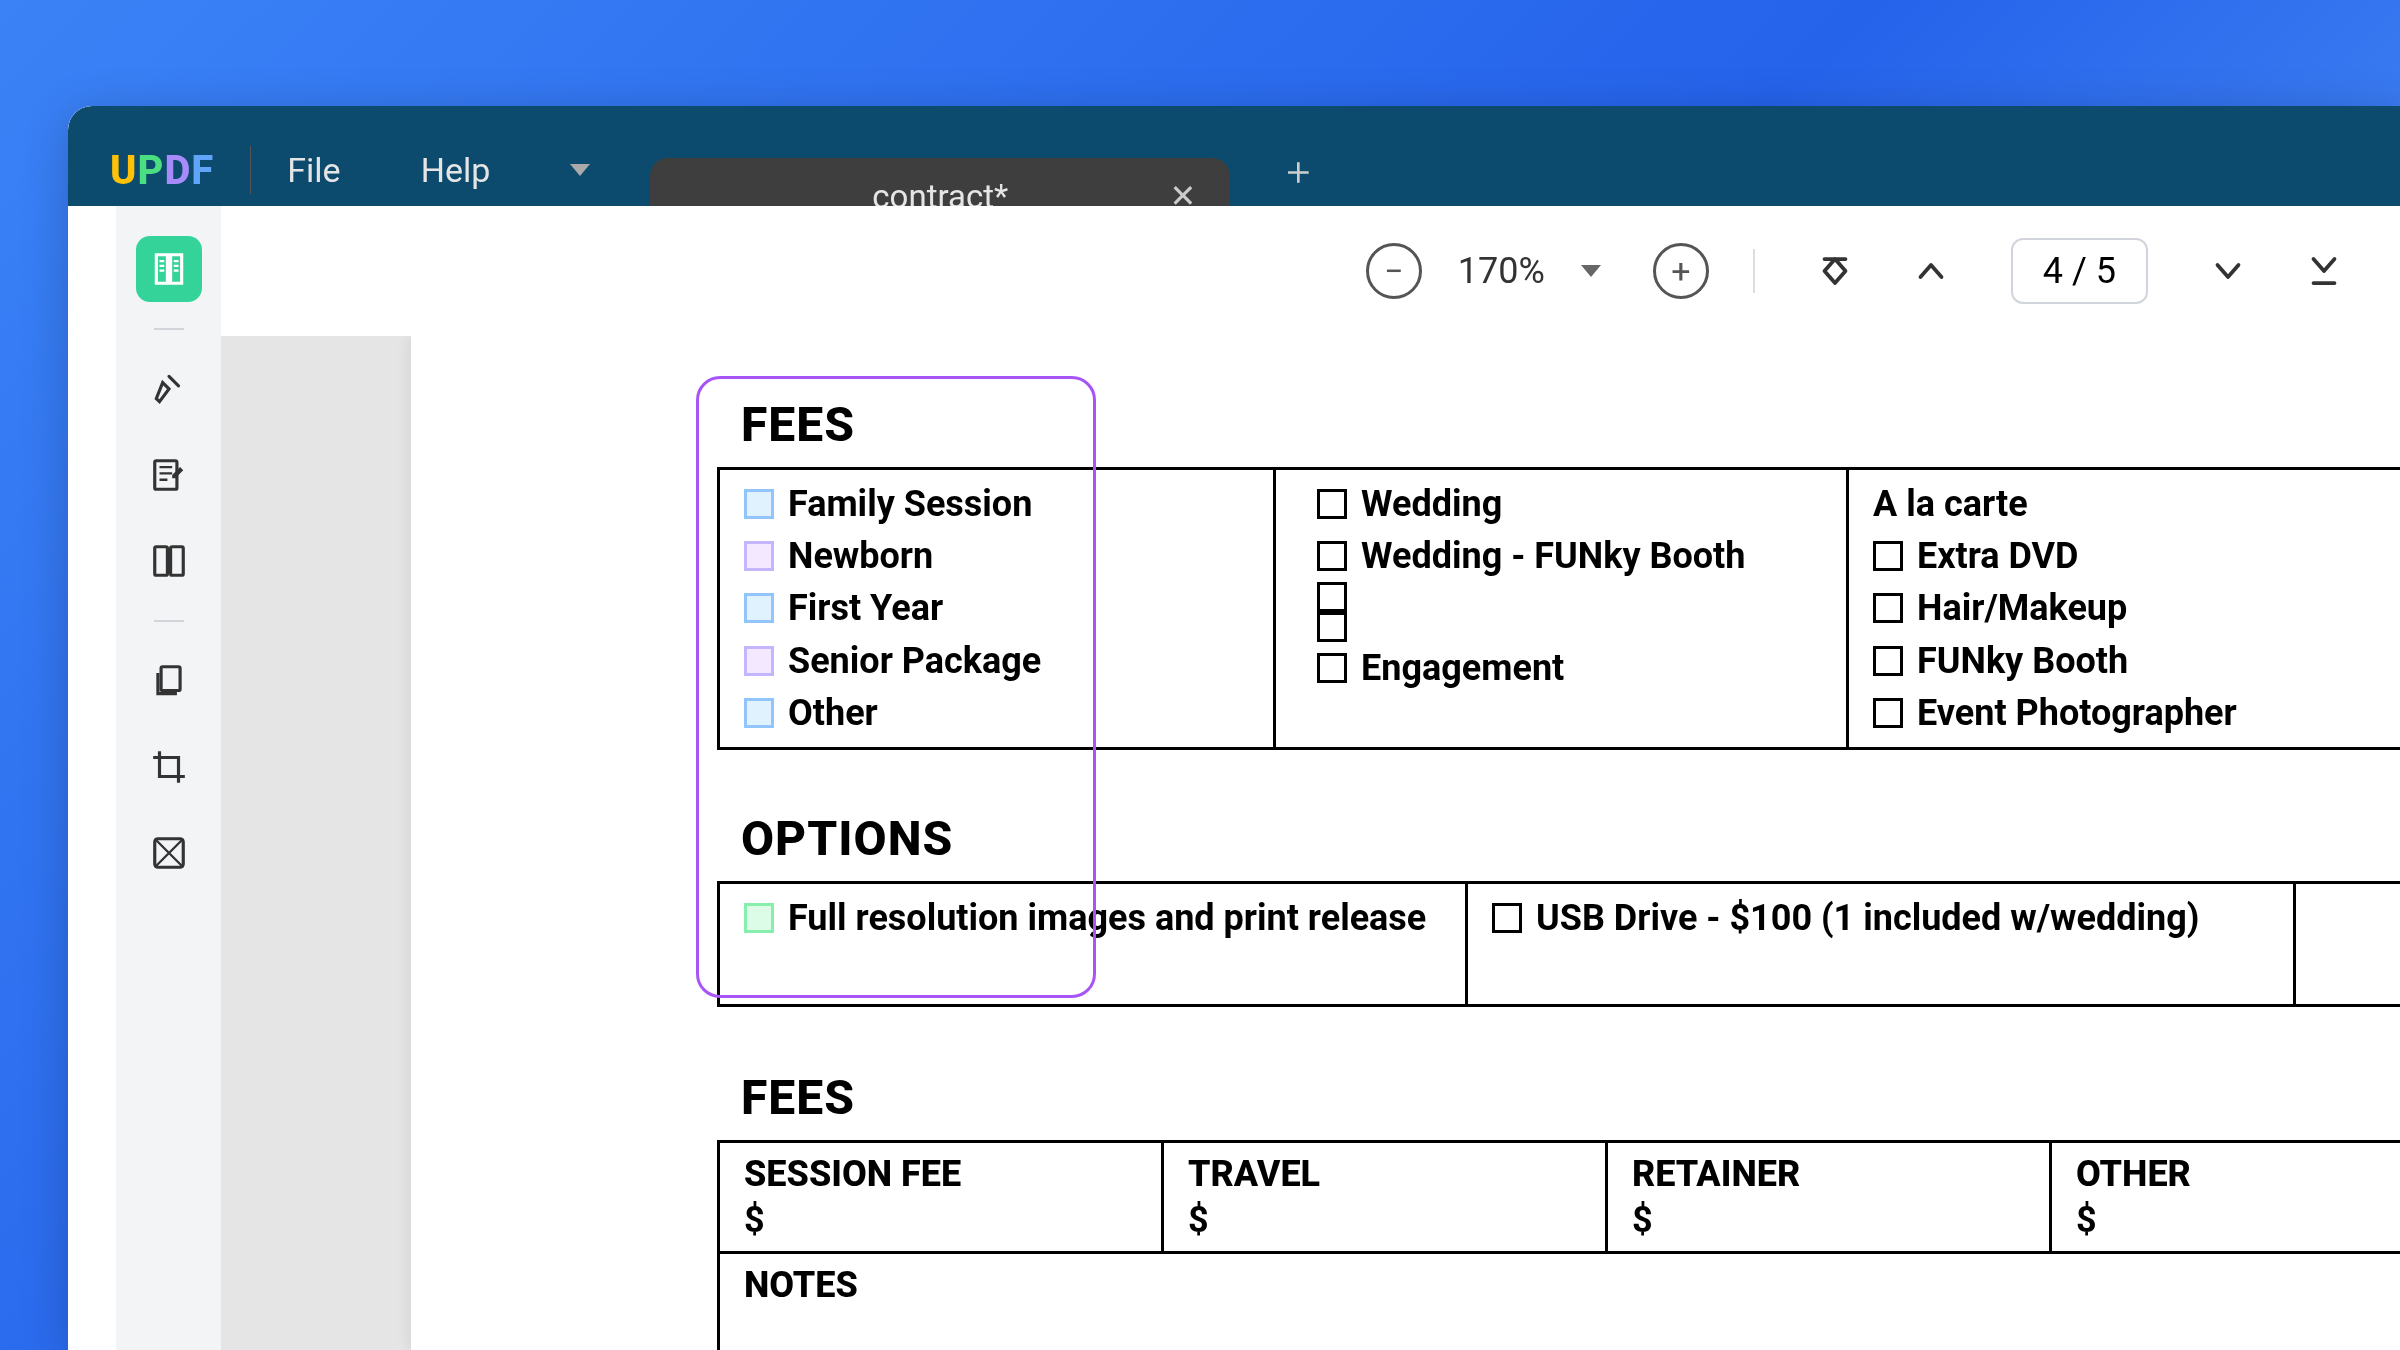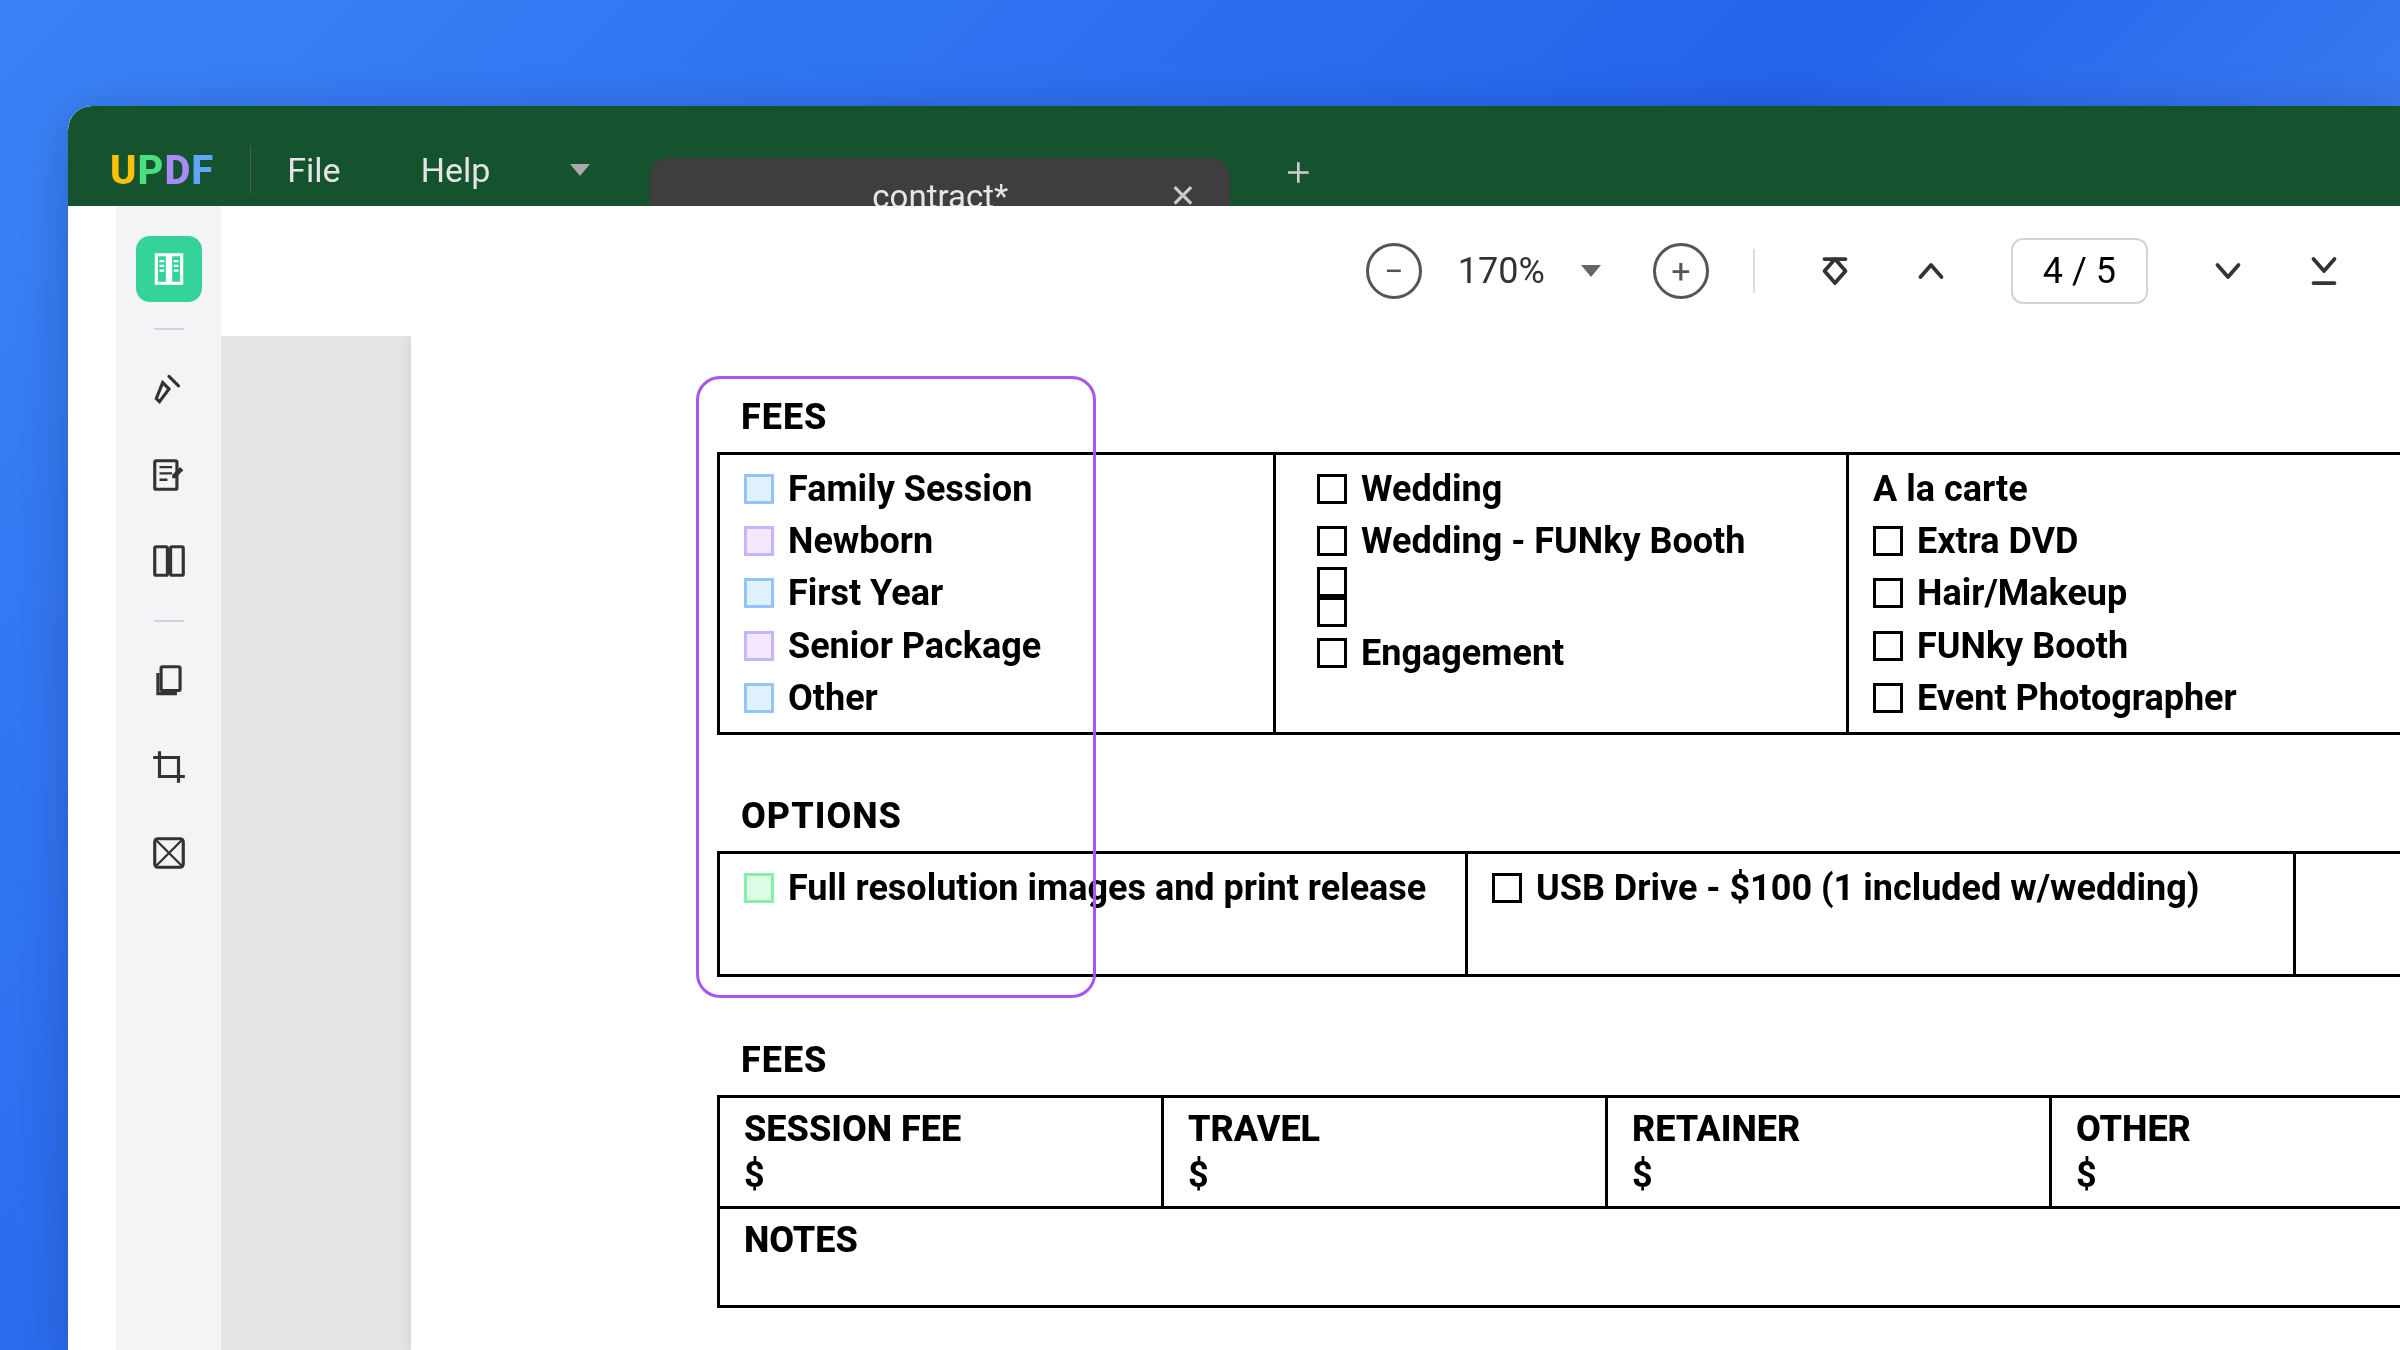--- a/index.html
+++ b/index.html
@@ -11,21 +11,21 @@
     left: 68px;
     right: 0;
     bottom: 0;
     background: #fff;
     border-radius: 24px 0 0 0;
     overflow: hidden;
     box-shadow: 0 8px 48px rgba(0,0,0,0.2);
   }
   
   .titlebar {
-    background: #14532d;
+    background: #0c4a6e;
     height: 128px;
     display: flex;
     align-items: center;
     border-radius: 24px 0 0 0;
     position: relative;
     text-align: right;
   }
   
   .logo {
     margin-left: 42px;
@@ -195,21 +195,21 @@
     background: #fff;
     box-shadow: -4px 0 12px rgba(0,0,0,0.06);
   }
   
   .doc-content {
     position: absolute;
     left: 330px; top: 60px; right: 0;
   }
   
   .h-fees, .h-options, .h-fees2 {
-    font-size: 36px;
+    font-size: 48px;
     font-weight: 800;
     letter-spacing: 1px;
     color: #000;
     margin: 0 0 14px 0;
   }
   .h-options { margin-top: 60px; }
   .h-fees2 { margin-top: 62px; }
   
   .fees-grid {
     display: flex;

